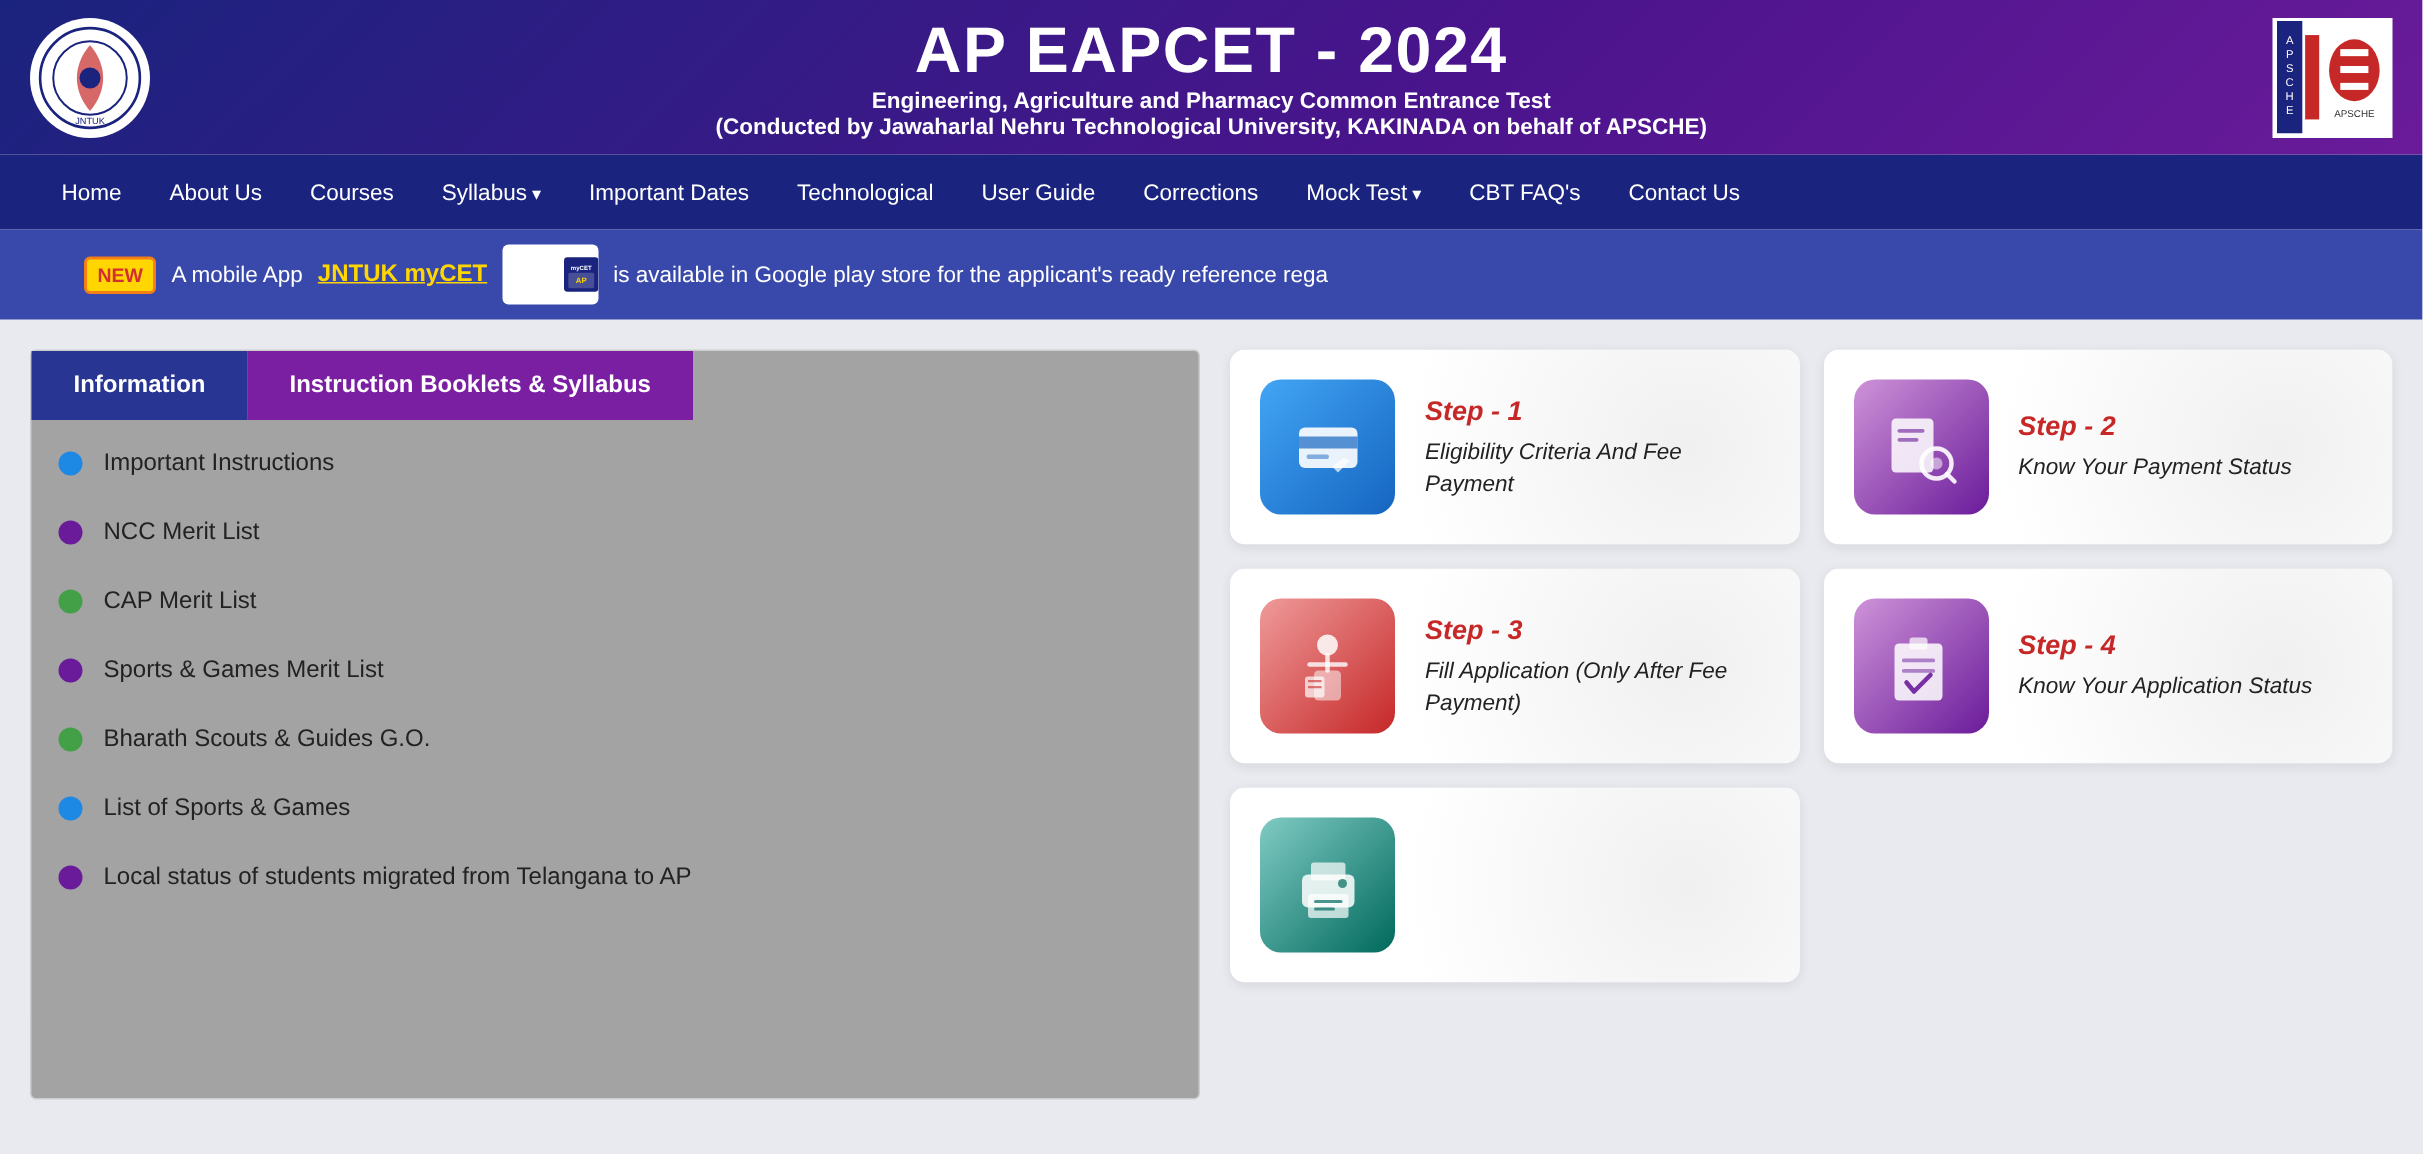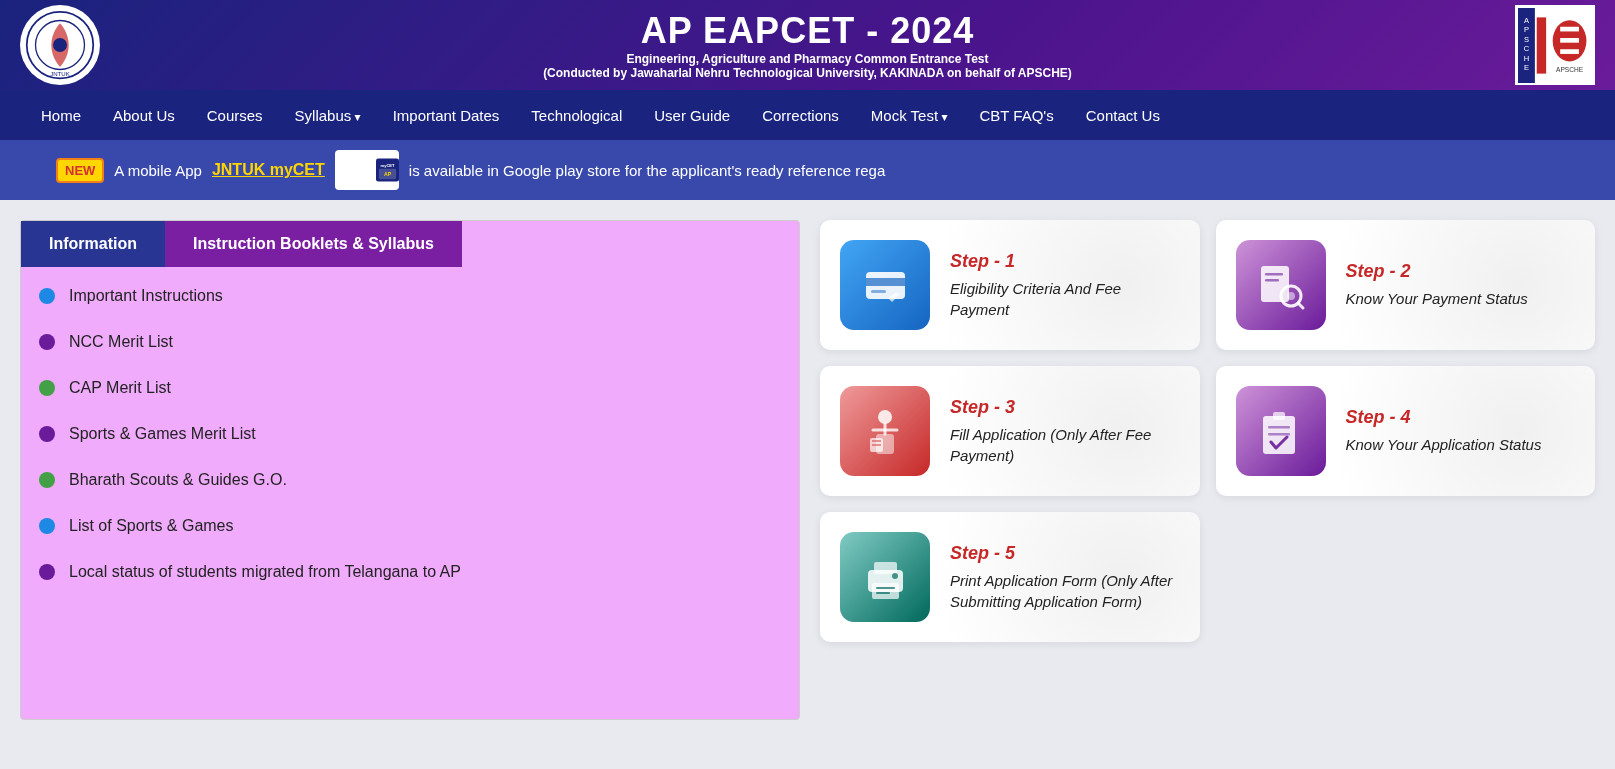--- a/index.html
+++ b/index.html
@@ -25,27 +25,27 @@
       background: #fff;
       border-radius: 50%;
       display: flex;
       align-items: center;
       justify-content: center;
       overflow: hidden;
     }
     .header-logo-left svg { width: 70px; height: 70px; }
     .header-title-block { text-align: center; }
     .header-title {
-      font-size: 36px;
+      font-size: 43px;
       font-weight: bold;
       color: #fff;
       letter-spacing: 1px;
     }
     .header-subtitle1, .header-subtitle2 {
-      font-size: 12px;
+      font-size: 15px;
       color: #fff;
       font-weight: bold;
     }
     .header-logo-right {
       position: absolute;
       right: 20px;
       top: 50%;
       transform: translateY(-50%);
       width: 80px;
       height: 80px;
@@ -121,21 +121,21 @@
     
     .main-content {
       display: flex;
       padding: 20px;
       gap: 20px;
       align-items: flex-start;
     }
 
     
     .left-panel {
-      background: #f0abfc;
+      background: #a3a3a3;
       border: 1px solid #ccc;
       border-radius: 4px;
       flex: 0 0 780px;
       min-height: 500px;
     }
     .tabs {
       display: flex;
     }
     .tab {
       padding: 14px 28px;
@@ -415,20 +415,16 @@
     <div class="step-icon step-icon-green">
       <svg viewBox="0 0 55 55" fill="none" xmlns="http://www.w3.org/2000/svg">
       <rect x="10" y="20" width="35" height="22" rx="4" fill="white" opacity="0.85"></rect>
       <rect x="16" y="12" width="23" height="12" rx="2" fill="white" opacity="0.7"></rect>
       <rect x="14" y="33" width="27" height="16" rx="2" fill="white" opacity="0.7"></rect>
       <rect x="18" y="37" width="19" height="2" rx="1" fill="#00695c" opacity="0.7"></rect>
       <rect x="18" y="42" width="14" height="2" rx="1" fill="#00695c" opacity="0.7"></rect>
       <circle cx="37" cy="26" r="3" fill="#00695c" opacity="0.7"></circle>
     </svg>
     </div>
-    <div class="step-text">
-      <div class="step-num">Step - 5</div>
-      <div class="step-desc">Print Application Form (Only After Submitting Application Form)</div>
-    </div>
   </div>
     </div>
 
 </div>
 
 </body></html>

